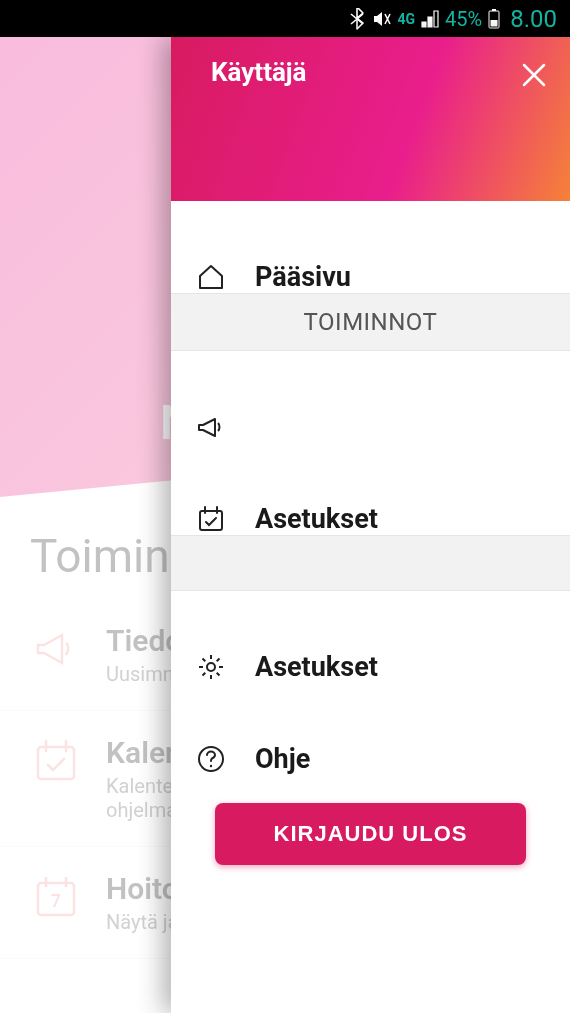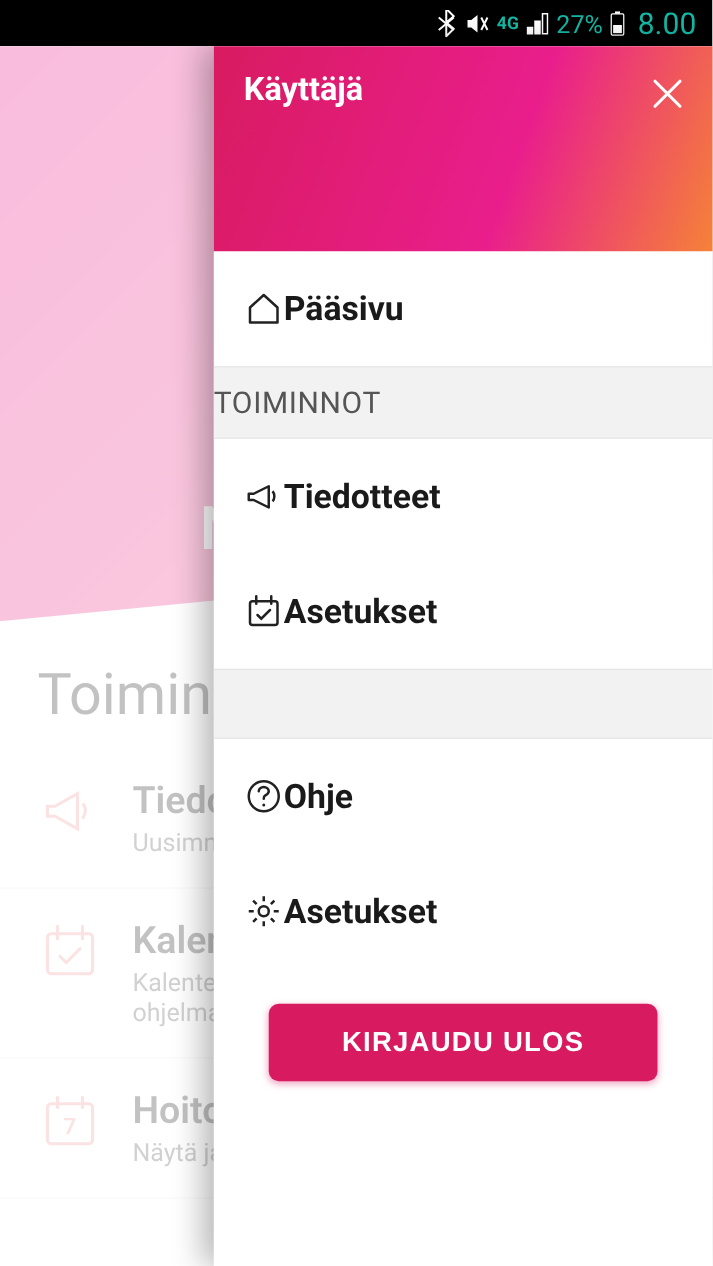--- a/index.html
+++ b/index.html
@@ -89,21 +89,21 @@
       background: #fff;
       z-index: 3;
       box-shadow: -8px 0 24px rgba(0,0,0,0.3);
       display: flex;
       flex-direction: column;
     }
     .drawer-header {
       height: 164px;
       background: linear-gradient(110deg, #d81b60 0%, #e91e8c 60%, #f58238 100%);
       color: #fff;
-      padding: 20px 24px 24px 24px;
+      padding: 20px 24px 24px 40px;
       position: relative;
       display: flex;
       flex-direction: column;
       justify-content: space-between;
     }
     .close-btn {
       position: absolute;
       top: 20px;
       right: 18px;
       width: 36px;
@@ -113,32 +113,33 @@
       align-items:center;
       justify-content:center;
     }
     .header-label { font-size: 26px; font-weight: 700; }
     .header-name { font-size: 26px; font-weight: 400; margin-top: 2px; }
 
     .drawer-body { flex: 1; overflow-y: auto; }
 
     .menu-item {
       display: flex;
-      align-items: center;
+      align-items: flex-end;
       padding: 0 24px;
       height: 92px;
+      gap: 28px;
       cursor: pointer;
     }
     .menu-icon { width: 32px; height: 32px; flex-shrink: 0; display:flex; align-items:center; justify-content:center;}
     .menu-label { font-size: 27px; font-weight: 700; color: #1a1a1a; }
 
     .section-header {
       background: #f2f2f2;
       color: #555;
-      text-align: left;
+      text-align: center;
       font-size: 24px;
       padding: 14px 0;
       border-top: 1px solid #e5e5e5;
       border-bottom: 1px solid #e5e5e5;
       letter-spacing: 0.5px;
     }
     .section-divider {
       height: 56px;
       background: #f2f2f2;
       border-top: 1px solid #e5e5e5;
@@ -188,21 +189,21 @@
         <path d="M14 5l5 10M19 5l-5 10" stroke="#fff" stroke-width="1.6"></path>
       </svg>
   </span>
   <span class="sb-icon" style="font-size:14px;font-weight:700">4G</span>
   <span class="sb-icon">
     <svg width="18" height="18" viewBox="0 0 18 18">
         <path d="M1 17h4v-5H1zM7 17h4V7H7zM13 17h4V1h-4z" fill="none" stroke="#fff" stroke-width="1.2"></path>
         <path d="M1 17h4v-5H1zM7 17h4V7H7z" fill="#fff"></path>
       </svg>
   </span>
-  <span>27%</span>
+  <span>45%</span>
   <span class="sb-icon">
     <svg width="12" height="20" viewBox="0 0 12 20">
         <rect x="1" y="2" width="10" height="17" rx="1" fill="none" stroke="#fff" stroke-width="1"></rect>
         <rect x="4" y="0" width="4" height="2" fill="#fff"></rect>
         <rect x="2.5" y="11" width="7" height="6.5" fill="#fff"></rect>
       </svg>
   </span>
   <span class="time">8.00</span>
 </div>
 
@@ -280,54 +281,53 @@
 
     <div class="section-header">TOIMINNOT</div>
 
     <div class="menu-item">
       <div class="menu-icon">
         <svg width="30" height="30" viewBox="0 0 30 30" fill="none">
             <path d="M3 13v5h4l12 6V7L7 13H3z" stroke="#222" stroke-width="2" stroke-linejoin="round"></path>
             <path d="M22 11c2 2 2 6 0 8" stroke="#222" stroke-width="2"></path>
           </svg>
       </div>
-      <div class="menu-label">Tiedotteet</div>
     </div>
 
     <div class="menu-item">
       <div class="menu-icon">
         <svg width="30" height="30" viewBox="0 0 30 30" fill="none">
             <rect x="4" y="7" width="22" height="19" rx="2" stroke="#222" stroke-width="2"></rect>
             <path d="M9 3v6M21 3v6M10 18l3 3 7-7" stroke="#222" stroke-width="2" stroke-linecap="round"></path>
           </svg>
       </div>
       <div class="menu-label">Asetukset</div>
     </div>
 
     <div class="section-divider"></div>
+
+    <div class="menu-item">
+      <div class="menu-icon">
+        <svg width="30" height="30" viewBox="0 0 30 30" fill="none">
+            <circle cx="15" cy="15" r="4" stroke="#222" stroke-width="2"></circle>
+            <path d="M15 3v4M15 23v4M27 15h-4M7 15H3M23.5 6.5l-2.8 2.8M9.3 20.7l-2.8 2.8M23.5 23.5l-2.8-2.8M9.3 9.3L6.5 6.5" stroke="#222" stroke-width="2"></path>
+          </svg>
+      </div>
+      <div class="menu-label">Asetukset</div>
+    </div>
 
     <div class="menu-item">
       <div class="menu-icon">
         <svg width="30" height="30" viewBox="0 0 30 30" fill="none">
             <circle cx="15" cy="15" r="12" stroke="#222" stroke-width="2"></circle>
             <path d="M11 11c0-2 2-3.5 4-3.5s4 1.5 4 3.5-2 3-3 3.5-1 1.5-1 2.5" stroke="#222" stroke-width="2" stroke-linecap="round"></path>
             <circle cx="15" cy="22" r="1.2" fill="#222"></circle>
           </svg>
       </div>
       <div class="menu-label">Ohje</div>
     </div>
 
-    <div class="menu-item">
-      <div class="menu-icon">
-        <svg width="30" height="30" viewBox="0 0 30 30" fill="none">
-            <circle cx="15" cy="15" r="4" stroke="#222" stroke-width="2"></circle>
-            <path d="M15 3v4M15 23v4M27 15h-4M7 15H3M23.5 6.5l-2.8 2.8M9.3 20.7l-2.8 2.8M23.5 23.5l-2.8-2.8M9.3 9.3L6.5 6.5" stroke="#222" stroke-width="2"></path>
-          </svg>
-      </div>
-      <div class="menu-label">Asetukset</div>
-    </div>
-
     <div class="logout-wrap">
       <button class="logout-btn">KIRJAUDU ULOS</button>
     </div>
 
   </div>
 </div>
 
 </body></html>

